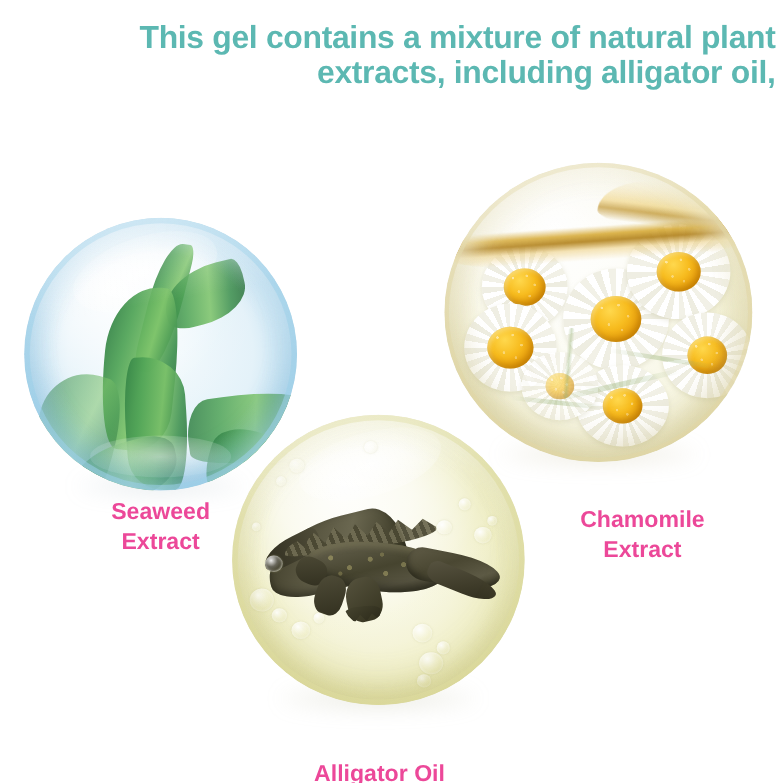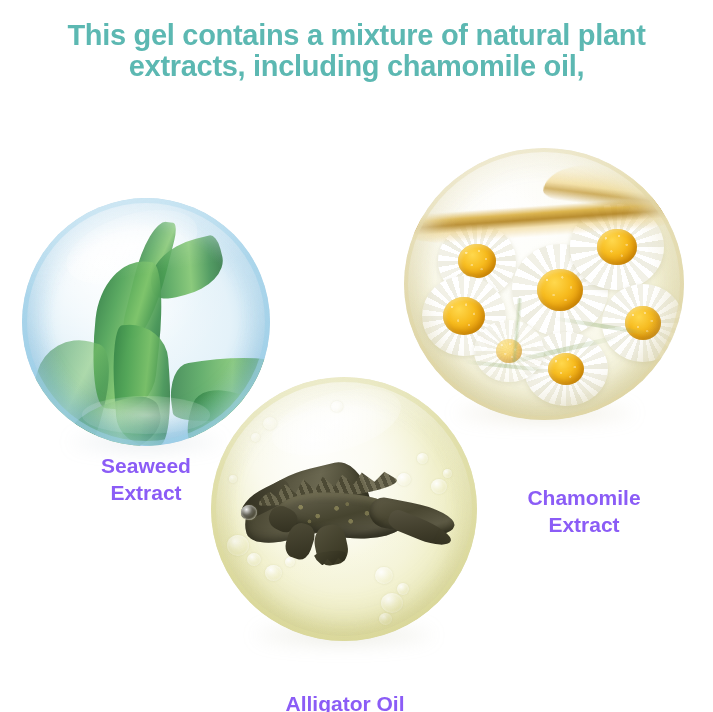--- a/index.html
+++ b/index.html
@@ -23,21 +23,21 @@
     top: 20px;
     width: 697px;
     text-align: center;
     color: #5cb8b2;
     font-family: "Liberation Sans", sans-serif;
     font-weight: bold;
     font-size: 29px;
     line-height: 31px;
     letter-spacing: -0.3px;
   }
-  #headline .ln { display: block; white-space: nowrap; }
+  #headline .ln { display: block; white-space: nowrap; text-align: right; }
 
   
   .sphere {
     position: absolute;
     border-radius: 50%;
     overflow: hidden;
   }
   .sphere-wrap { position: absolute; }
   .shadow {
     position: absolute;
@@ -328,40 +328,40 @@
     pointer-events: none;
   }
   #alligator-shadow {
     left: 44px; top: 248px; width: 178px; height: 20px;
     background: radial-gradient(ellipse at 50% 50%, rgba(180,180,150,0.34), rgba(180,180,150,0));
   }
 
   
   .caption {
     position: absolute;
-    color: #8b5cf6;
+    color: #ec4899;
     font-family: "Liberation Sans", sans-serif;
     font-weight: bold;
     font-size: 21px;
     line-height: 27px;
     text-align: center;
     white-space: pre-line;
   }
   #caption-seaweed   { left: 16px;  top: 452px; width: 260px; }
-  #caption-chamomile { left: 462px; top: 484px; width: 244px; }
+  #caption-chamomile { left: 462px; top: 459px; width: 244px; }
   #caption-alligator { left: 214px; top: 690px; width: 262px; }
 </style>
 </head>
 <body>
 
 <div id="stage">
 
   <div id="headline">
     <span class="ln">This gel contains a mixture of natural plant</span>
-    <span class="ln">extracts, including chamomile oil,</span>
+    <span class="ln">extracts, including alligator oil,</span>
   </div>
 
   <div class="sphere-wrap" id="chamomile-wrap">
     <div class="shadow" id="chamomile-shadow"></div>
     <div class="sphere" id="chamomile-sphere">
 
       <div class="daisy" style="left:34px; top:76px; width:78px; height:74px;">
         <div class="petals"></div>
         <div class="disc" style="width:38px;height:34px;"></div>
       </div>

